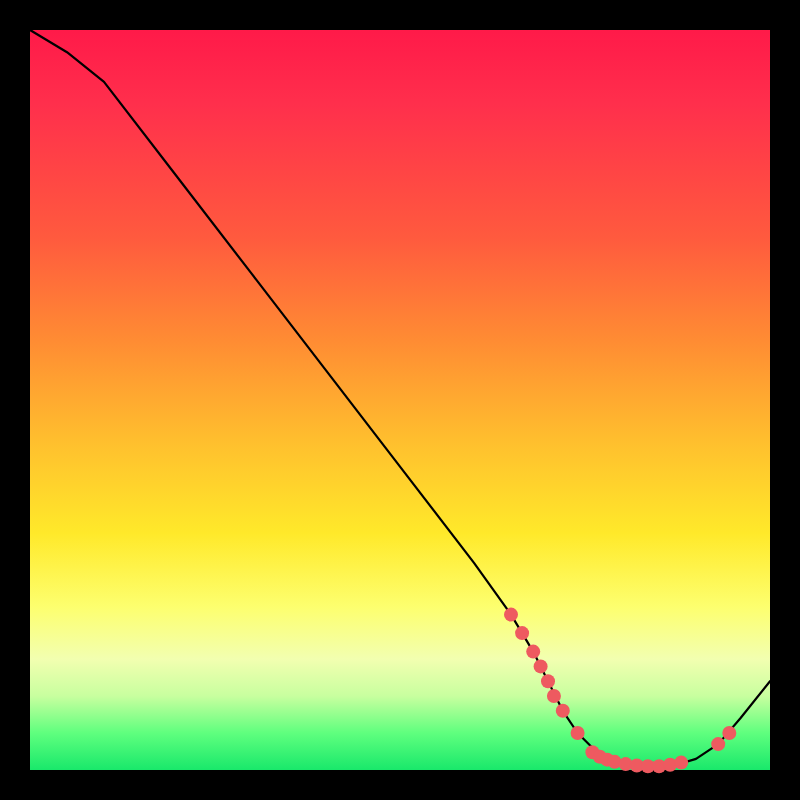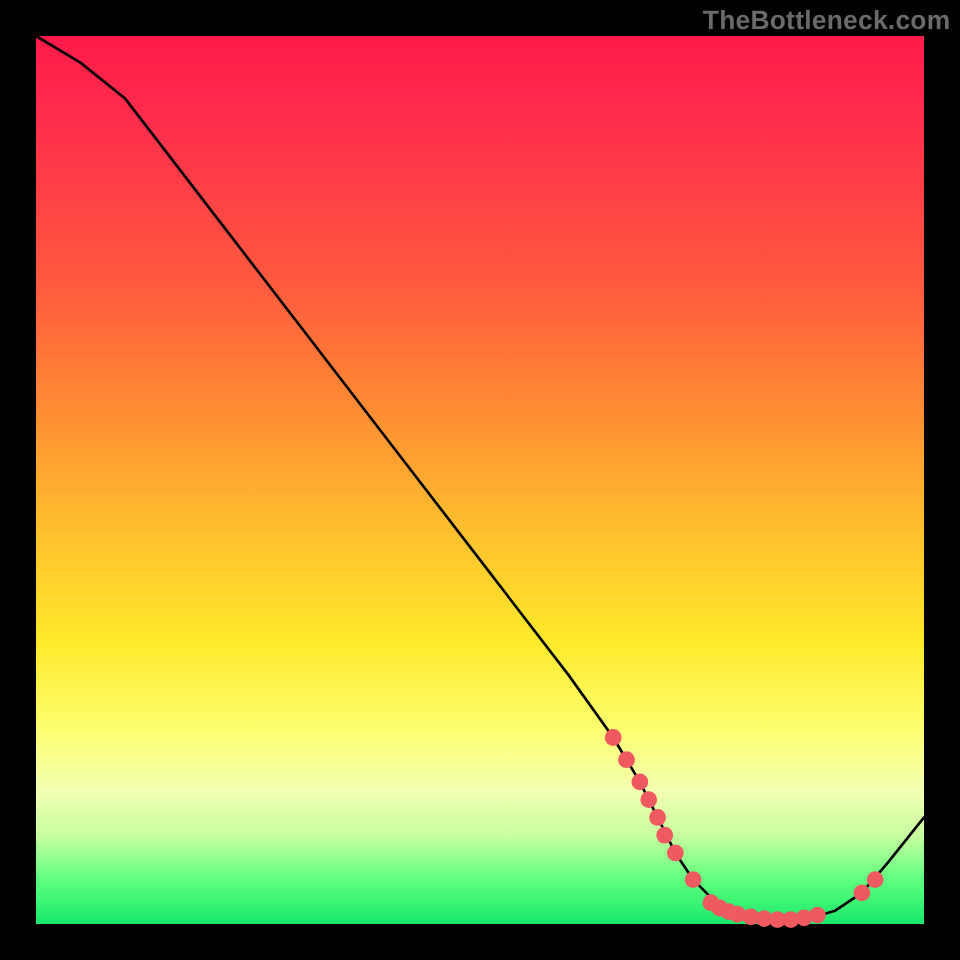--- a/index.html
+++ b/index.html
@@ -66,21 +66,20 @@
   }
   .marker {
     fill: #ee5a60;
     stroke: none;
   }
 </style>
 </head>
 <body>
 
 <div class="frame">
-  <div class="watermark">TheBottleneck.com</div>
   <div class="plot">
     <svg class="curve" viewBox="0 0 740 740" preserveAspectRatio="none">
       <path id="curve-path" class="line" d="M0.00 0.00 L37.00 22.20 L74.00 51.80 L148.00 148.00 L222.00 244.20 L296.00 340.40 L370.00 436.60 L444.00 532.80 L481.00 584.60 L503.20 621.60 L518.00 651.20 L532.80 680.80 L547.60 703.00 L562.40 717.80 L577.20 728.90 L592.00 734.08 L606.80 736.30 L621.60 736.30 L636.40 735.56 L651.20 733.34 L666.00 728.90 L688.20 714.10 L710.40 688.20 L740.00 651.20"></path>
       <g id="markers">
           <circle cx="481.00" cy="584.60" r="7" class="marker"></circle>
           <circle cx="492.10" cy="603.10" r="7" class="marker"></circle>
           <circle cx="503.20" cy="621.60" r="7" class="marker"></circle>
           <circle cx="510.60" cy="636.40" r="7" class="marker"></circle>
           <circle cx="518.00" cy="651.20" r="7" class="marker"></circle>
           <circle cx="523.92" cy="666.00" r="7" class="marker"></circle>

